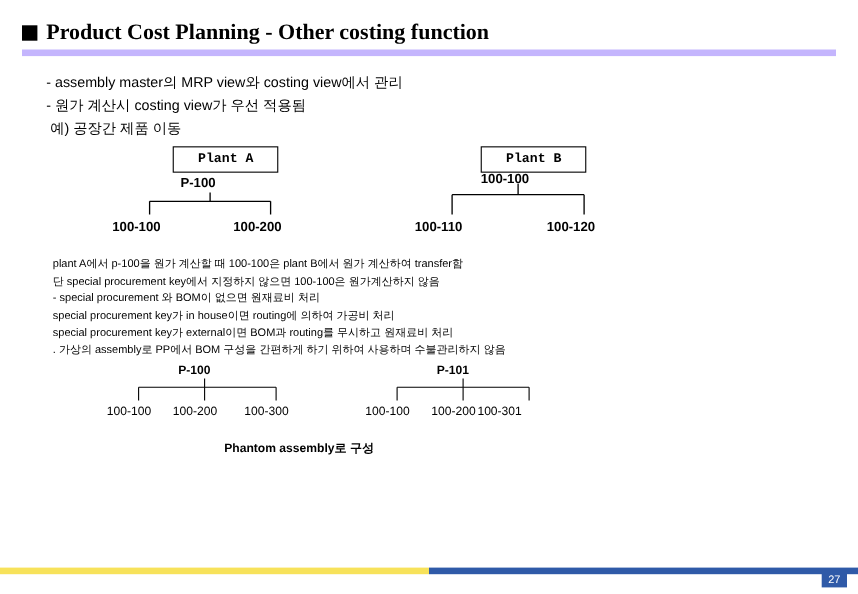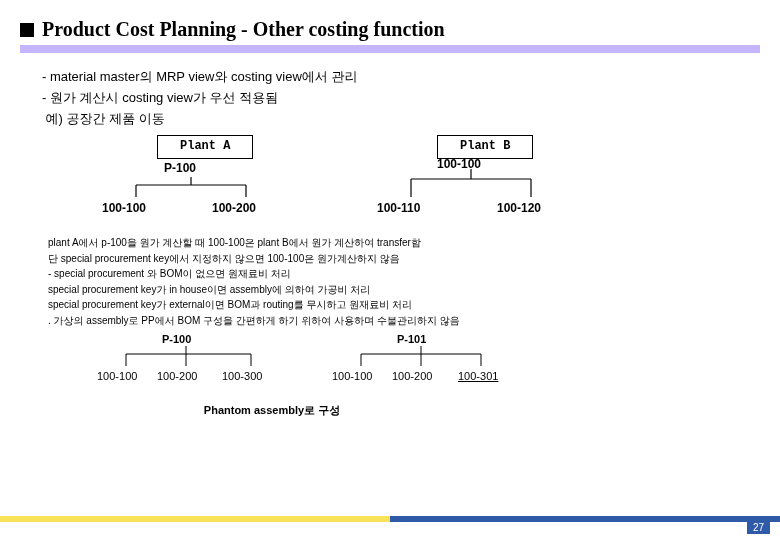--- a/index.html
+++ b/index.html
@@ -11,21 +11,21 @@
     color: #000;
     position: relative;
     overflow: hidden;
   }
   .slide {
     padding: 18px 20px 0 20px;
   }
   .title-row {
     display: flex;
     align-items: center;
-    border-bottom: 8px solid #c4b5fd;
+    border-bottom: 6px solid #c4b5fd;
     padding-bottom: 4px;
     margin-bottom: 14px;
   }
   .title-bullet {
     width: 14px; height: 14px;
     background: #000;
     margin-right: 8px;
   }
   .title-text {
     font-size: 20px;
@@ -112,21 +112,21 @@
 <body>
 
 <div class="slide">
 
   <div class="title-row">
     <div class="title-bullet"></div>
     <div class="title-text">Product Cost Planning - Other costing function</div>
   </div>
 
   <div class="body">
-    <div class="line">- material master의 MRP view와 costing view에서 관리</div>
+    <div class="line">- assembly master의 MRP view와 costing view에서 관리</div>
     <div class="line">- 원가 계산시 costing view가 우선 적용됨</div>
     <div class="line"> 예) 공장간 제품 이동</div>
 
     <div class="tree-area">
       <svg class="lines" viewBox="0 0 700 90">
         <g stroke="#000" stroke-width="1.2" fill="none">
 
           <line x1="140" y1="42" x2="140" y2="50"></line>
           <line x1="85" y1="50" x2="195" y2="50"></line>
           <line x1="85" y1="50" x2="85" y2="62"></line>
@@ -145,21 +145,21 @@
       <div class="node" style="left:60px; top:64px;">100-100</div>
       <div class="node" style="left:170px; top:64px;">100-200</div>
       <div class="node" style="left:335px; top:64px;">100-110</div>
       <div class="node" style="left:455px; top:64px;">100-120</div>
     </div>
 
     <div class="para">
       <p>  plant A에서 p-100을 원가 계산할 때 100-100은 plant B에서 원가 계산하여 transfer함</p>
       <p>  단 special procurement key에서 지정하지 않으면 100-100은 원가계산하지 않음</p>
       <p>- special procurement 와 BOM이 없으면 원재료비 처리</p>
-      <p>  special procurement key가 in house이면 assembly에 의하여 가공비 처리</p>
+      <p>  special procurement key가 in house이면 routing에 의하여 가공비 처리</p>
       <p>  special procurement key가 external이면 BOM과 routing를 무시하고 원재료비 처리</p>
       <p>  . 가상의 assembly로 PP에서 BOM 구성을 간편하게 하기 위하여 사용하며 수불관리하지 않음</p>
     </div>
 
     <div class="tree-area2">
       <svg class="lines" viewBox="0 0 700 70">
         <g stroke="#000" stroke-width="1" fill="none">
 
           <line x1="135" y1="16" x2="135" y2="24"></line>
           <line x1="75" y1="24" x2="200" y2="24"></line>
@@ -176,21 +176,21 @@
       </svg>
       <div class="small-node" style="left:120px; top:1px; font-weight:bold;">P-100</div>
       <div class="small-node" style="left:355px; top:1px; font-weight:bold;">P-101</div>
 
       <div class="small-node" style="left:55px; top:38px;">100-100</div>
       <div class="small-node" style="left:115px; top:38px;">100-200</div>
       <div class="small-node" style="left:180px; top:38px;">100-300</div>
 
       <div class="small-node" style="left:290px; top:38px;">100-100</div>
       <div class="small-node" style="left:350px; top:38px;">100-200</div>
-      <div class="small-node" style="left:416px; top:38px;text-decoration:underline;">100-301</div>
+      <div class="small-node" style="left:392px; top:38px;">100-301</div>
 
     </div>
 
     <div class="phantom-line" style="width:460px;text-align:center;">Phantom assembly로 구성</div>
 
   </div>
 </div>
 
 <div class="footer-bar"></div>
 <div class="page-tag">27</div>

